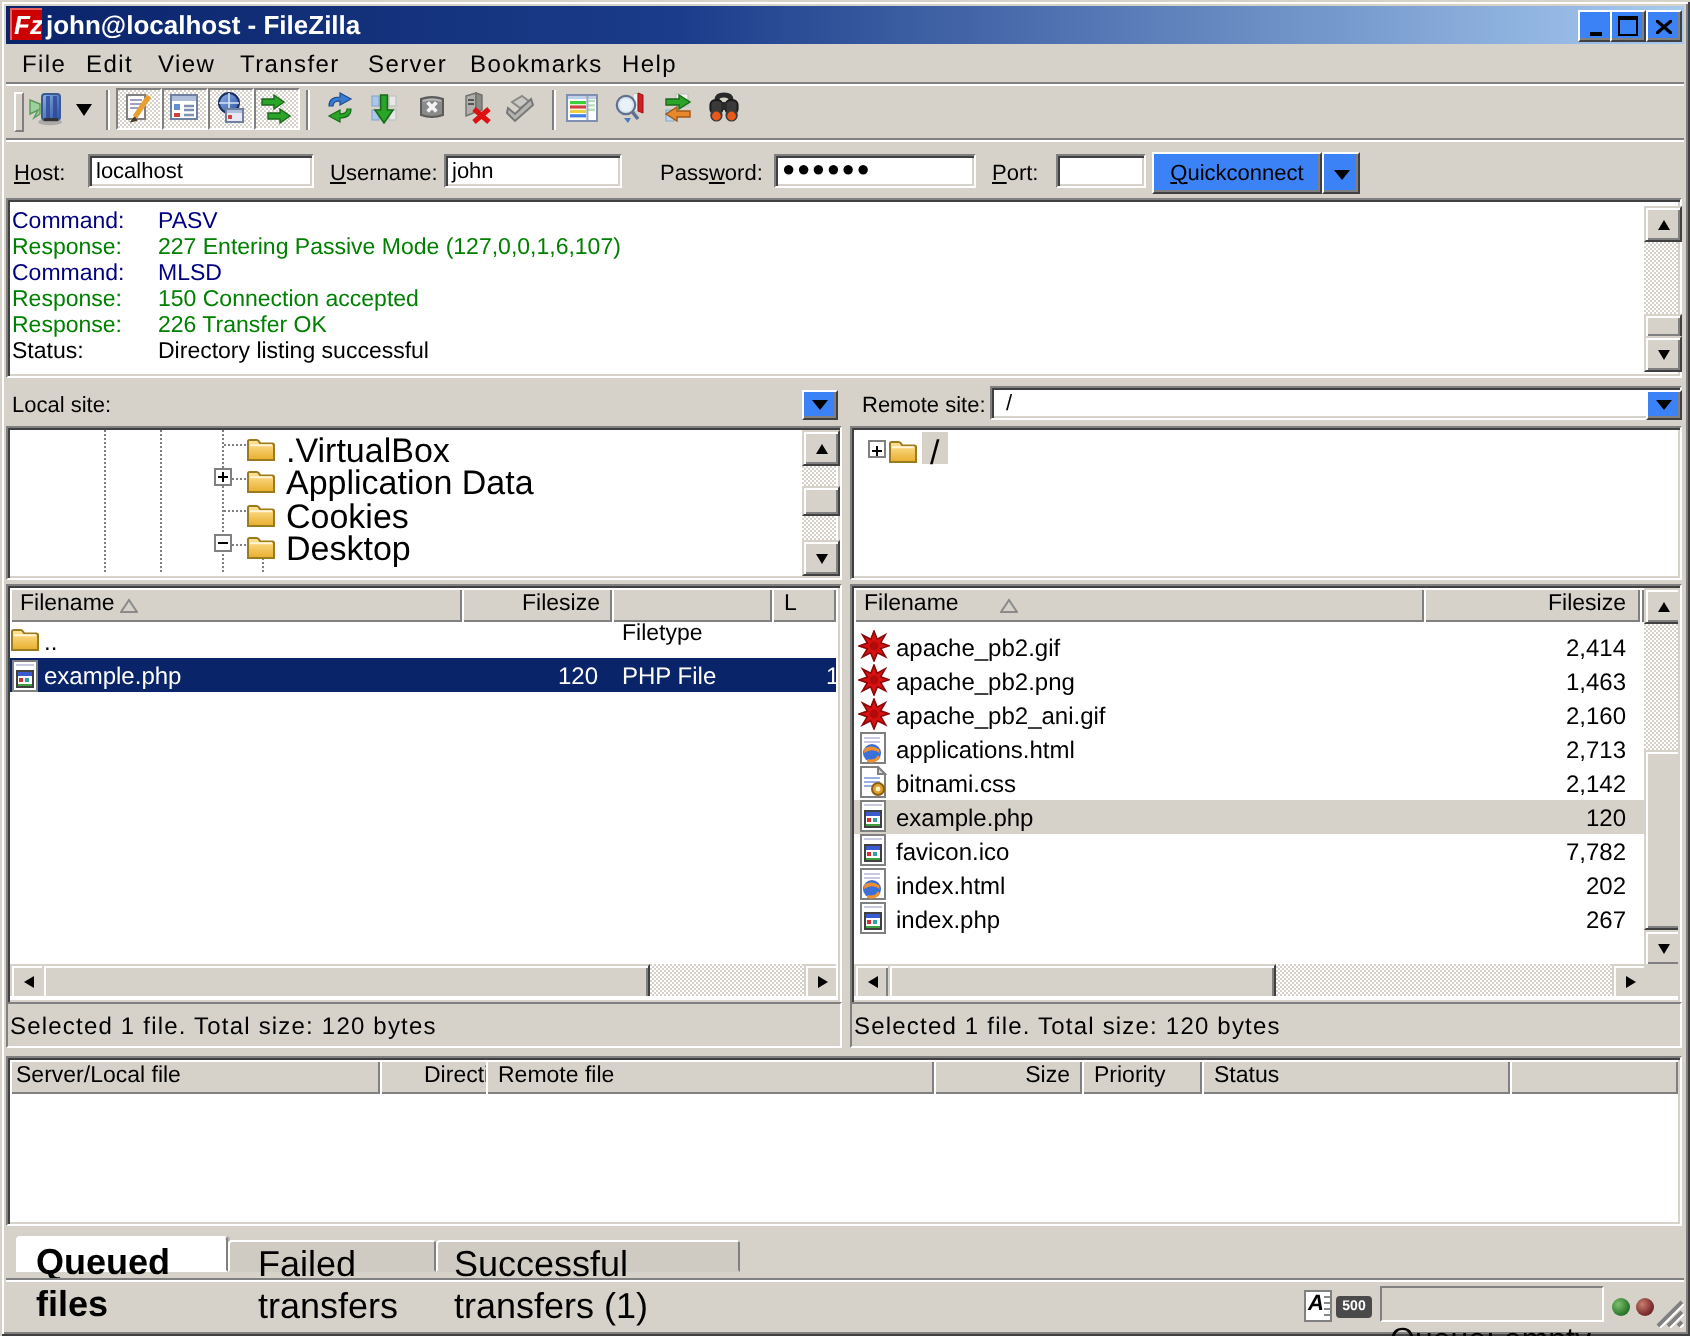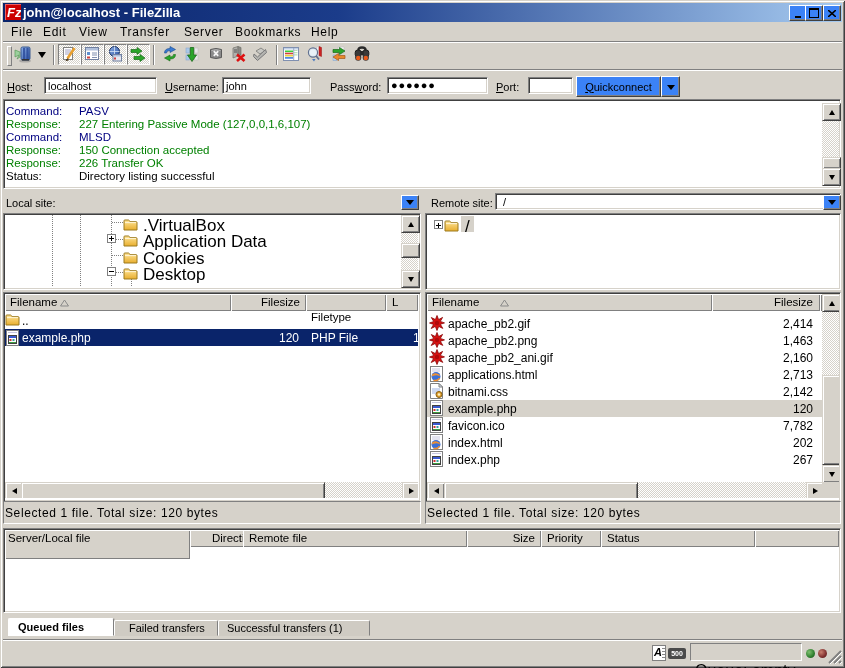--- a/index.html
+++ b/index.html
@@ -12,21 +12,21 @@
 .sbtn{background:#d6d2ca;border:1px solid;border-color:#d6d2ca #404040 #404040 #d6d2ca;box-shadow:inset 1px 1px 0 #fff, inset -1px -1px 0 #808080;}
 .thumb{background:#d6d2ca;border:1px solid;border-color:#d6d2ca #404040 #404040 #d6d2ca;box-shadow:inset 1px 1px 0 #fff, inset -1px -1px 0 #808080;}
 .check{background-image:conic-gradient(#fff 25%,#d6d2ca 0 50%,#fff 0 75%,#d6d2ca 0 100%);background-size:2px 2px;}
 .hcell{background:#d6d2ca;box-shadow:inset 1px 1px 0 #fff, inset -1px -1px 0 #808080, inset -2px -2px 0 #d6d2ca;}
 .hcell div{font-size:11.5px;}
 .u{text-decoration:underline;}
 .mnu{font-size:12px;letter-spacing:0.7px;}
 #llist,#rlist,#queue{font-size:12px;}
 #ltree,#rtree{font-size:17px;}
 .statusrow{font-size:12px;}
-.tabtxt{font-size:11px;}
+.tabtxt{font-size:18px;}
 #log{font-size:11.5px;}
 .vdot{width:1px;background-image:repeating-linear-gradient(to bottom,#808080 0 1px,transparent 1px 2px);}
 .hdot{height:1px;background-image:repeating-linear-gradient(to right,#808080 0 1px,transparent 1px 2px);}
 .ctr{display:flex;align-items:center;justify-content:center;}
 </style>
 </head>
 <body>
 <div id="win">
 <svg width="0" height="0" style="position:absolute">
       <defs>
@@ -457,21 +457,21 @@
 
 <div class="abs" style="left:3px;top:501px;width:416px;height:21px;border:1px solid;border-color:#808080 #fff #fff #808080;background:#d6d2ca;">
       <div class="statusrow" style="margin:4px 0 0 1px;letter-spacing:0.6px;">Selected 1 file. Total size: 120 bytes</div>
     </div>
 <div class="abs" style="left:425px;top:501px;width:414px;height:21px;border:1px solid;border-color:#808080 #fff #fff #808080;background:#d6d2ca;">
       <div class="statusrow" style="margin:4px 0 0 1px;letter-spacing:0.6px;">Selected 1 file. Total size: 120 bytes</div>
     </div>
 
 <div class="abs sunk" style="left:3px;top:528px;width:836px;height:83px;"></div>
 <div class="abs" style="left:5px;top:530px;width:834px;height:79px;background:#fff;overflow:hidden;" id="queue">
-      <div class="hcell" style="position:absolute;left:0px;top:0;width:185px;height:29px;">
+      <div class="hcell" style="position:absolute;left:0px;top:0;width:185px;height:17px;">
         <div style="margin:2px 0 0 3px;">Server/Local file</div>
       </div>
 <div class="hcell" style="position:absolute;left:185px;top:0;width:53px;height:17px;padding-left:16px;">
         <div style="margin:2px 0 0 6px;">Directi...</div>
       </div>
 <div class="hcell" style="position:absolute;left:238px;top:0;width:224px;height:17px;">
         <div style="margin:2px 0 0 6px;">Remote file</div>
       </div>
 <div class="hcell" style="position:absolute;left:462px;top:0;width:74px;height:17px;">
         <div style="margin:2px 6px 0 0;text-align:right;">Size</div>

